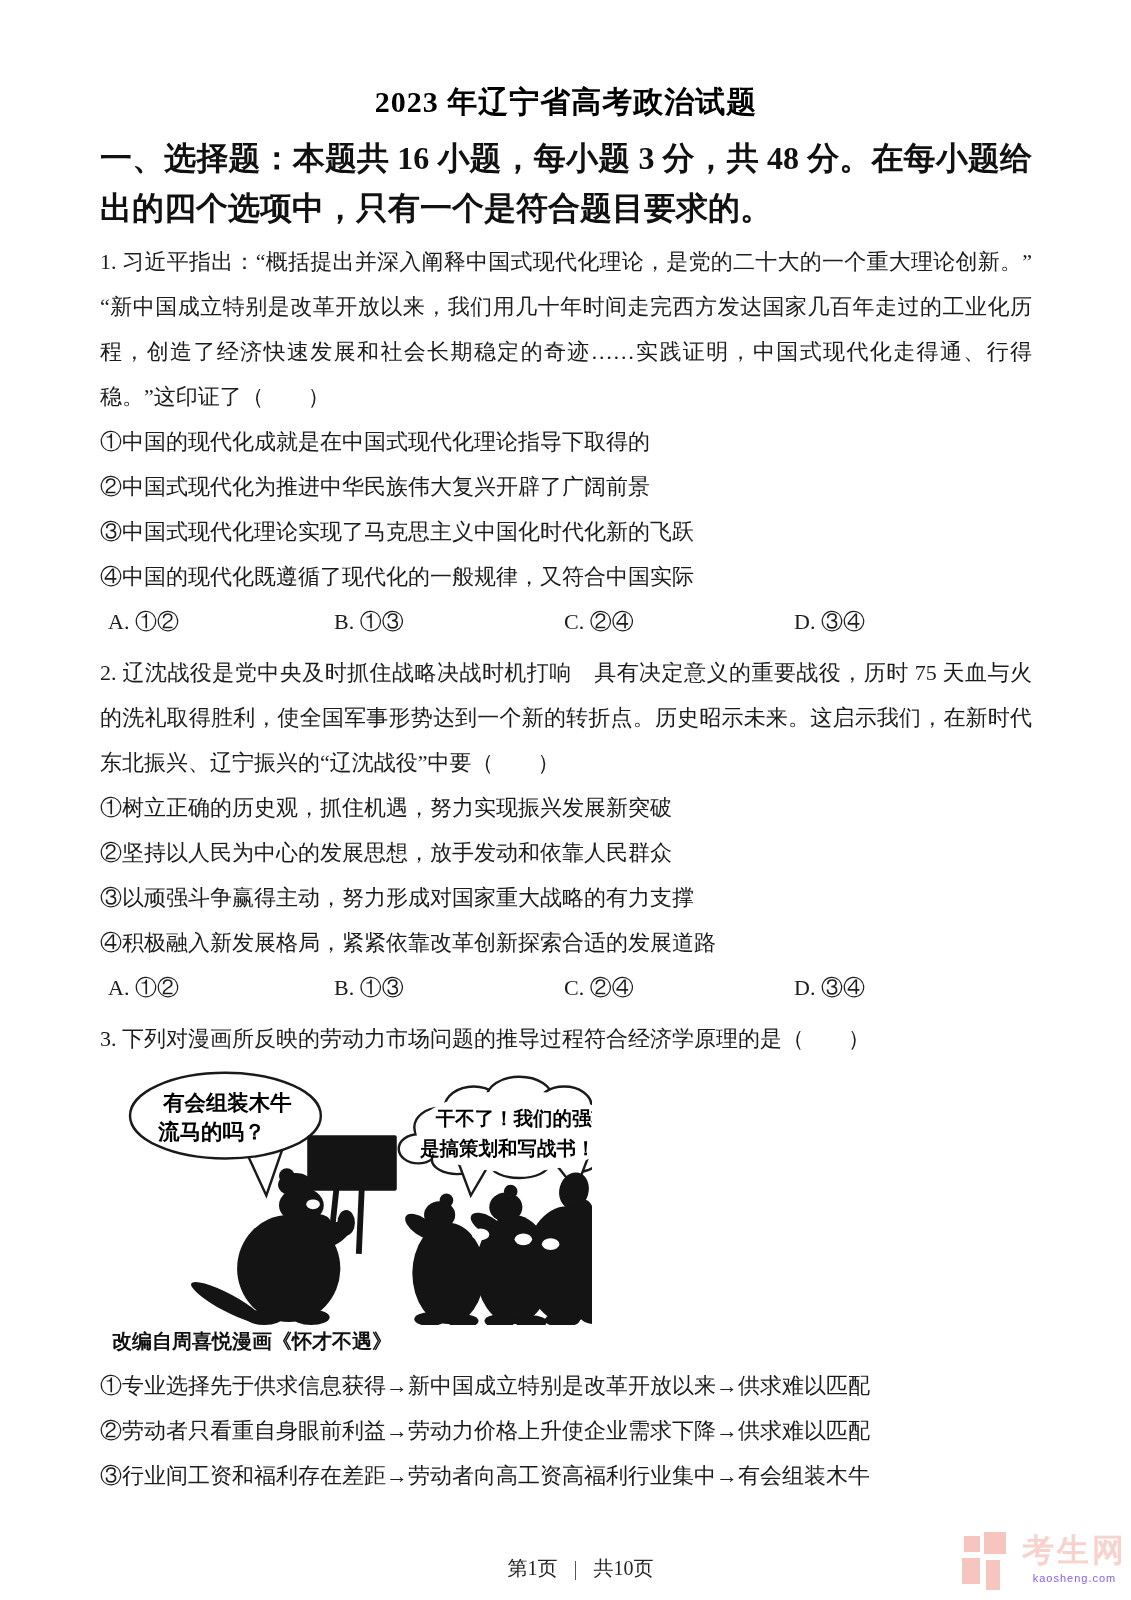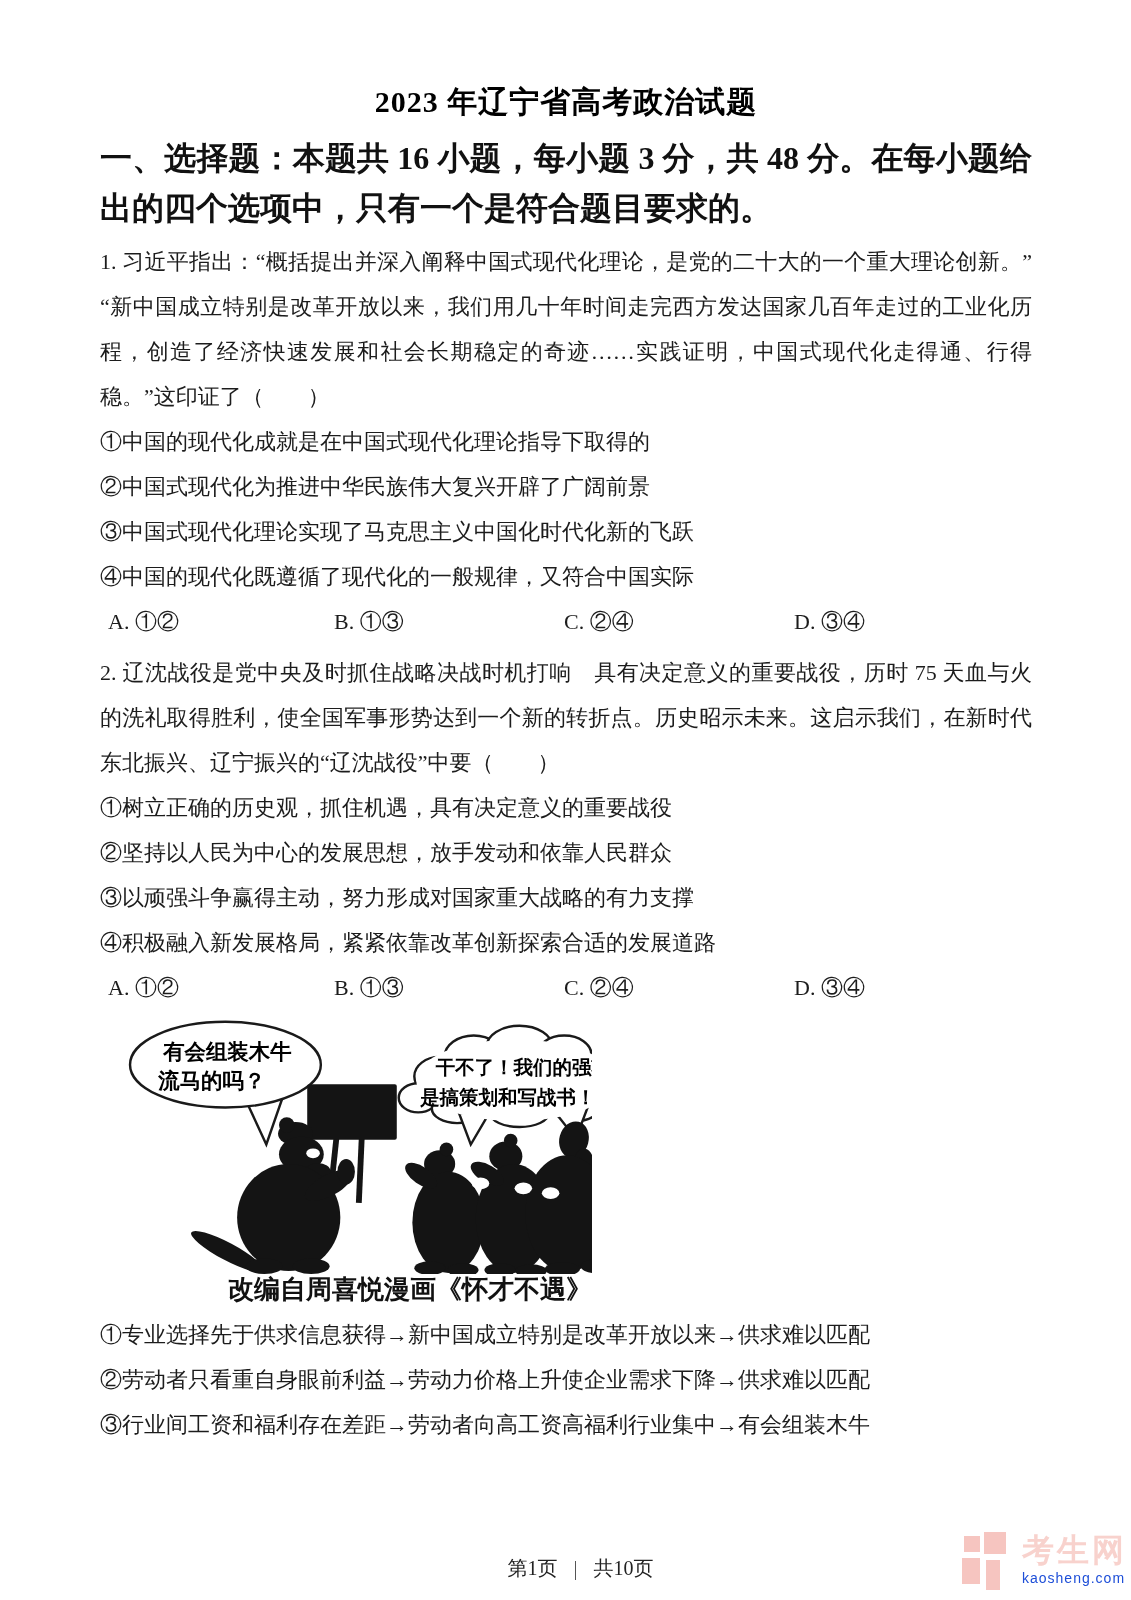--- a/index.html
+++ b/index.html
@@ -51,22 +51,22 @@
   }
   .statements .option-line{white-space:nowrap;}
   .comic{
     margin-top:6px;
     margin-left:12px;
     width:480px;
   }
   .comic svg{display:block;}
   .comic-caption{
     width:480px;
-    text-align:right;
-    font-size:26px;
+    text-align:left;
+    font-size:20px;
     font-weight:bold;
     line-height:32px;
     color:#111;
   }
   .footer{
     position:absolute;
     left:0;bottom:18px;
     width:100%;
     text-align:center;
     font-size:20px;
@@ -99,24 +99,25 @@
     font-family:"Liberation Sans","DejaVu Sans",sans-serif;
     font-size:32px;
     font-weight:bold;
     color:#f8d2cd;
     letter-spacing:3px;
     line-height:36px;
     text-align:right;
   }
   .wm-domain{
     font-family:"Liberation Sans","DejaVu Sans",sans-serif;
-    font-size:14px;
-    color:#1d4ed8;
+    font-size:11px;
+    color:#8b5cf6;
     letter-spacing:1px;
     line-height:20px;
+    text-align:center;
   }
   .bubble-text{
     font-family:"Liberation Serif","DejaVu Serif",serif;
     font-weight:bold;
   }
 </style>
 </head>
 <body>
 
 <div class="content">
@@ -134,33 +135,34 @@
     <div class="choices">
       <span>A. ①②</span>
       <span>B. ①③</span>
       <span>C. ②④</span>
       <span>D. ③④</span>
     </div>
   </div>
 
   <div>
     <div class="stem">2. 辽沈战役是党中央及时抓住战略决战时机打响　具有决定意义的重要战役，历时 75 天血与火的洗礼取得胜利，使全国军事形势达到一个新的转折点。历史昭示未来。这启示我们，在新时代东北振兴、辽宁振兴的“辽沈战役”中要（　　）</div>
-    <div class="option-line">①树立正确的历史观，抓住机遇，具有决定意义的重要战役</div>
+    <div class="option-line">①树立正确的历史观，抓住机遇，努力实现振兴发展新突破</div>
     <div class="option-line">②坚持以人民为中心的发展思想，放手发动和依靠人民群众</div>
     <div class="option-line">③以顽强斗争赢得主动，努力形成对国家重大战略的有力支撑</div>
     <div class="option-line">④积极融入新发展格局，紧紧依靠改革创新探索合适的发展道路</div>
     <div class="choices">
       <span>A. ①②</span>
       <span>B. ①③</span>
       <span>C. ②④</span>
       <span>D. ③④</span>
     </div>
   </div>
 
   <div>
+    <div class="stem">3. 下列对漫画所反映的劳动力市场问题的推导过程符合经济学原理的是（　　）</div>
 
     <div class="comic">
       <svg width="480" height="258" viewBox="0 0 480 265">
 
         <path d="M128,80 L170,80 L152,132 Z" fill="#ffffff" stroke="#1a1a1a" stroke-width="2.5"></path>
 
         <ellipse cx="110" cy="50" rx="98" ry="44" fill="#ffffff" stroke="#1a1a1a" stroke-width="2.5"></ellipse>
         <text class="bubble-text" x="112" y="44" text-anchor="middle" font-size="22">有会组装木牛</text>
         <text class="bubble-text" x="96" y="74" text-anchor="middle" font-size="22">流马的吗？</text>
 

